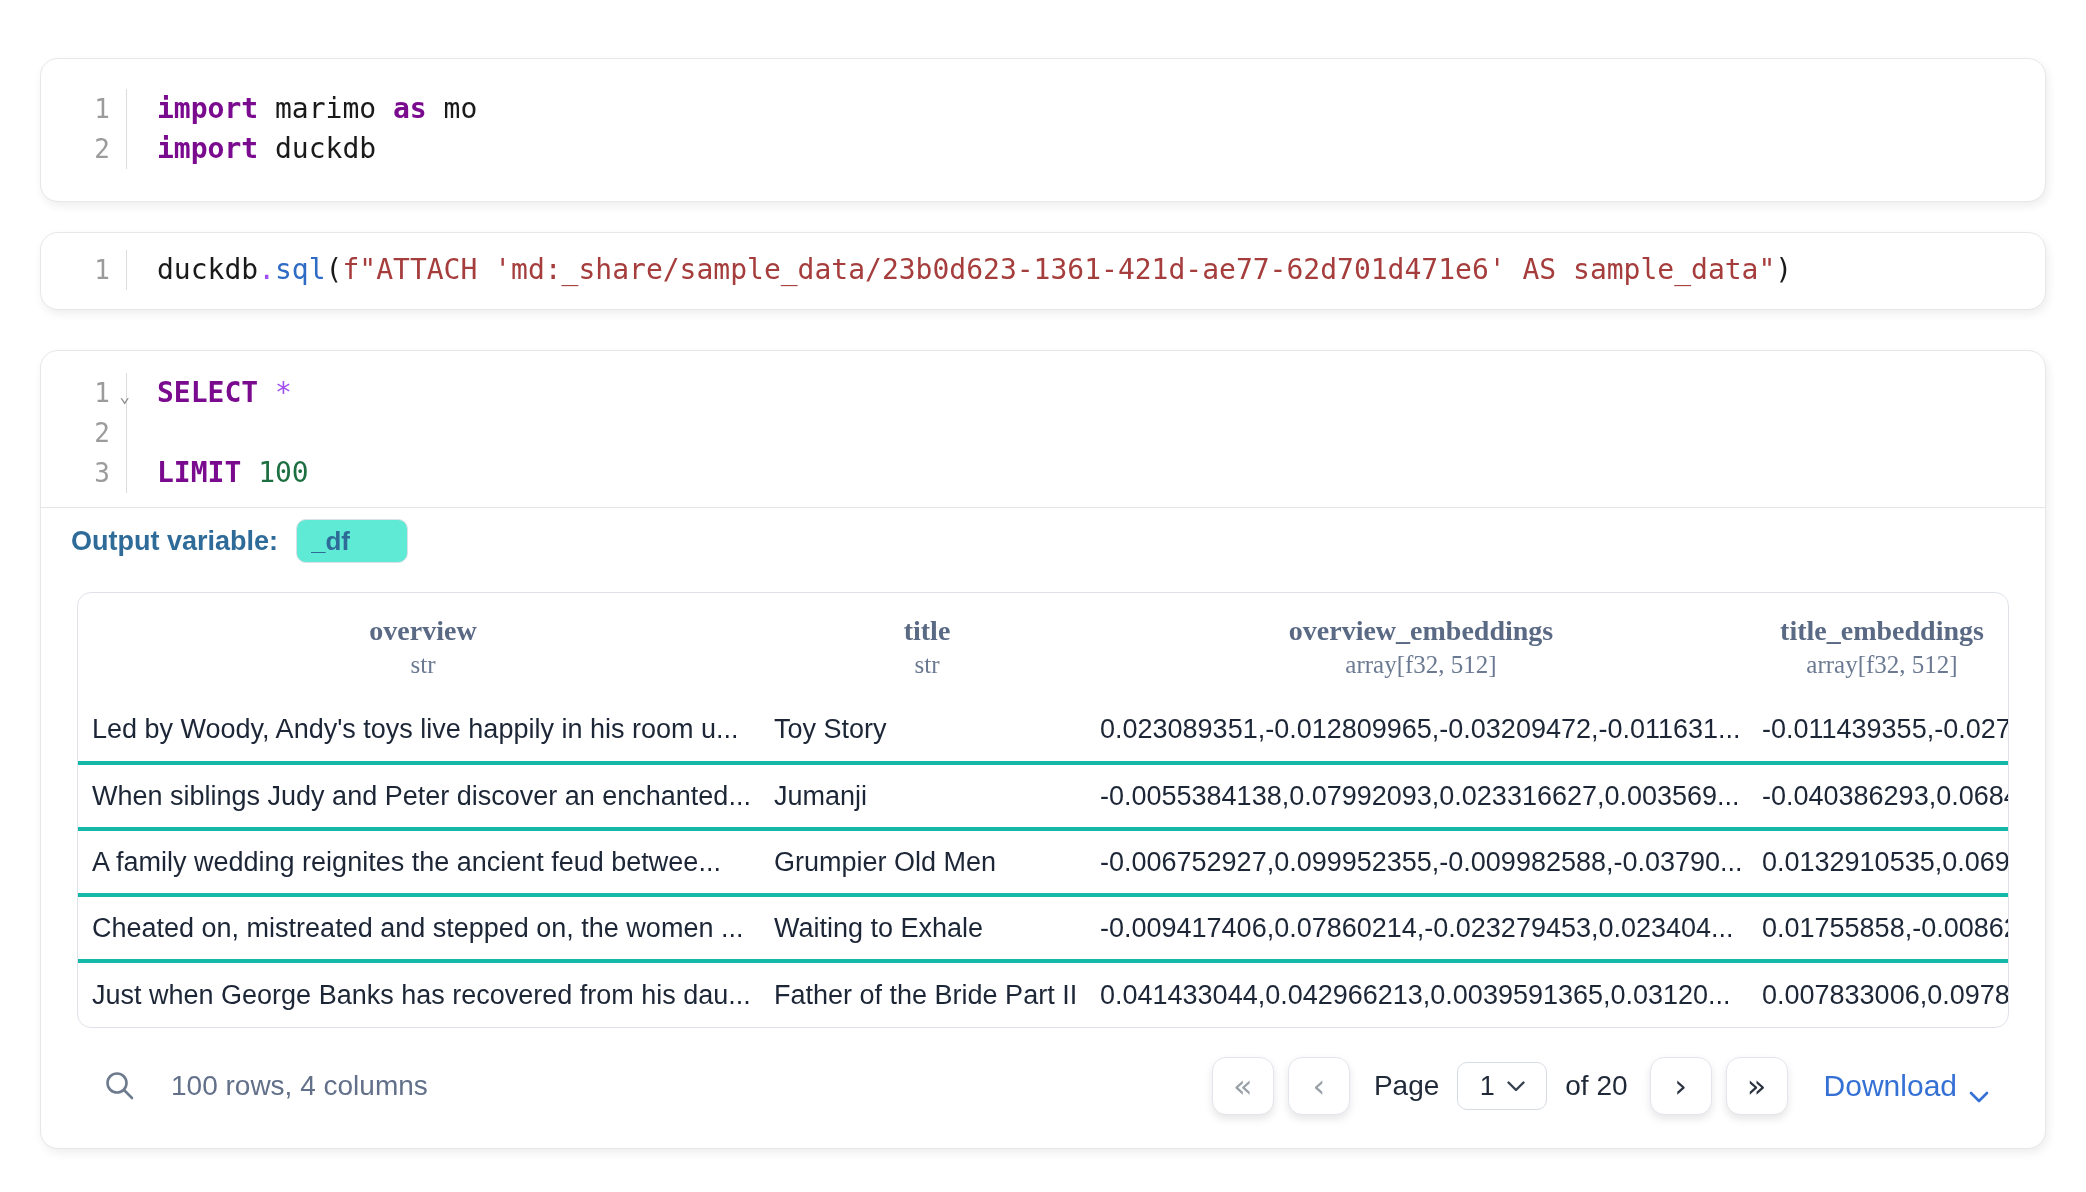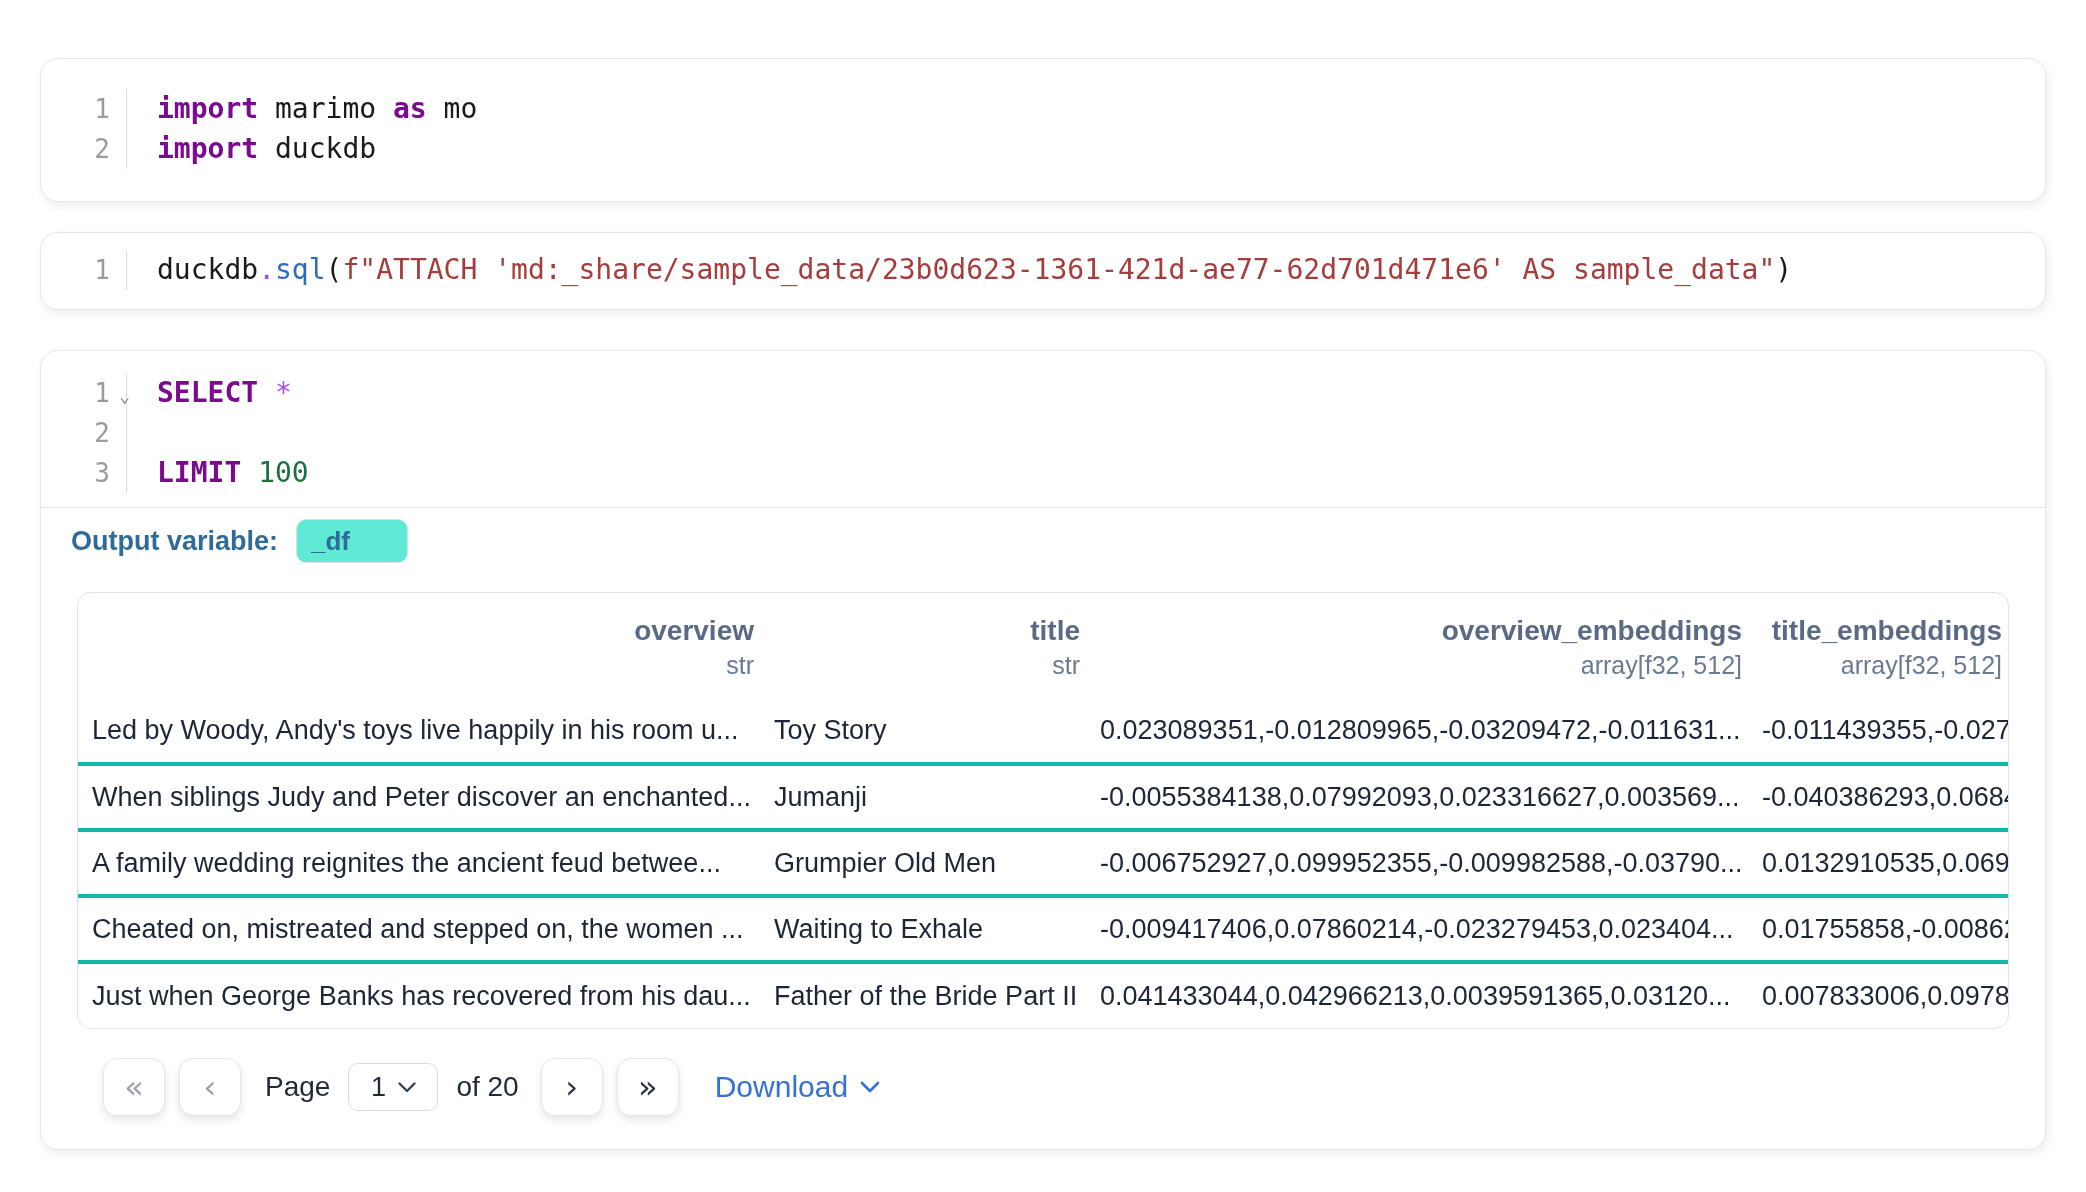--- a/index.html
+++ b/index.html
@@ -62,21 +62,21 @@
   .table-wrap {
     margin:18px 36px 0;
     border:1px solid #dfe3e9; border-radius:14px;
     overflow:hidden;
   }
   table { width:100%; border-collapse:collapse; table-layout:fixed; }
   col.c-overview { width:682px; }
   col.c-title { width:326px; }
   col.c-ovemb { width:662px; }
   col.c-tiemb { width:auto; }
-  th { text-align:right; vertical-align:top; padding:22px 6px 18px 14px; }
+  th { text-align:center; vertical-align:top; padding:22px 6px 18px 14px;font-family:Liberation Serif, serif; }
   .col-name { color:#5a6a84; font-weight:bold; font-size:28px; white-space:nowrap; overflow:hidden; }
   .col-type { color:#6b7a92; font-weight:normal; font-size:25px; margin-top:4px; white-space:nowrap; overflow:hidden; }
   td {
     height:66px; padding:0 6px 0 14px; font-size:27px; color:#1c2636;
     white-space:nowrap; overflow:hidden;
   }
   tbody tr { border-top:4px solid #14b8a6; }
   tbody tr:first-child { border-top:none; }
 
   
@@ -101,21 +101,21 @@
   .page-label { margin:0 18px 0 24px; font-size:28px; color:#1f2937; }
   .page-select {
     width:90px; height:48px; border:1px solid #d7dce3; border-radius:10px; background:#fff;
     display:flex; align-items:center; justify-content:center; gap:12px;
     font-size:27px; color:#1f2937; cursor:pointer;
   }
   .of-label { margin:0 22px 0 18px; font-size:28px; color:#1f2937; }
   .download-btn {
     margin-left:36px; background:none; border:none; cursor:pointer;
     color:#3570d4; font-size:30px; font-family:"Liberation Sans",sans-serif;
-    display:flex; align-items:center; gap:12px;
+    display:flex; align-items:flex-end; gap:12px;
   }
   .chev-svg { display:block; }
 </style>
 </head>
 <body>
 
 <div class="cell cell-imports">
   <div class="code-lines">
       <div class="code-line">
         <span class="gutter">1</span>
@@ -218,20 +218,29 @@
             <td>Just when George Banks has recovered from his dau...</td>
             <td>Father of the Bride Part II</td>
             <td>0.041433044,0.042966213,0.0039591365,0.03120...</td>
             <td>0.007833006,0.097801</td>
           </tr>
         </tbody>
     </table>
   </div>
 
   <div class="table-footer">
+    <div class="footer-left">
+      <button class="search-btn">
+        <svg width="34" height="34" viewBox="0 0 34 34" fill="none">
+          <circle cx="14" cy="14" r="9.5" stroke="#6e7b8e" stroke-width="2.6"></circle>
+          <line x1="21.5" y1="21.5" x2="29" y2="29" stroke="#6e7b8e" stroke-width="2.6" stroke-linecap="round"></line>
+        </svg>
+      </button>
+      <span class="status-text">100 rows, 4 columns</span>
+    </div>
     <div class="footer-right">
       <button class="pg-btn disabled">
           <span>«</span>
         </button>
       <button class="pg-btn disabled">
           <span>‹</span>
         </button>
       <span class="page-label">Page</span>
       <div class="page-select">
         <span>1</span>

